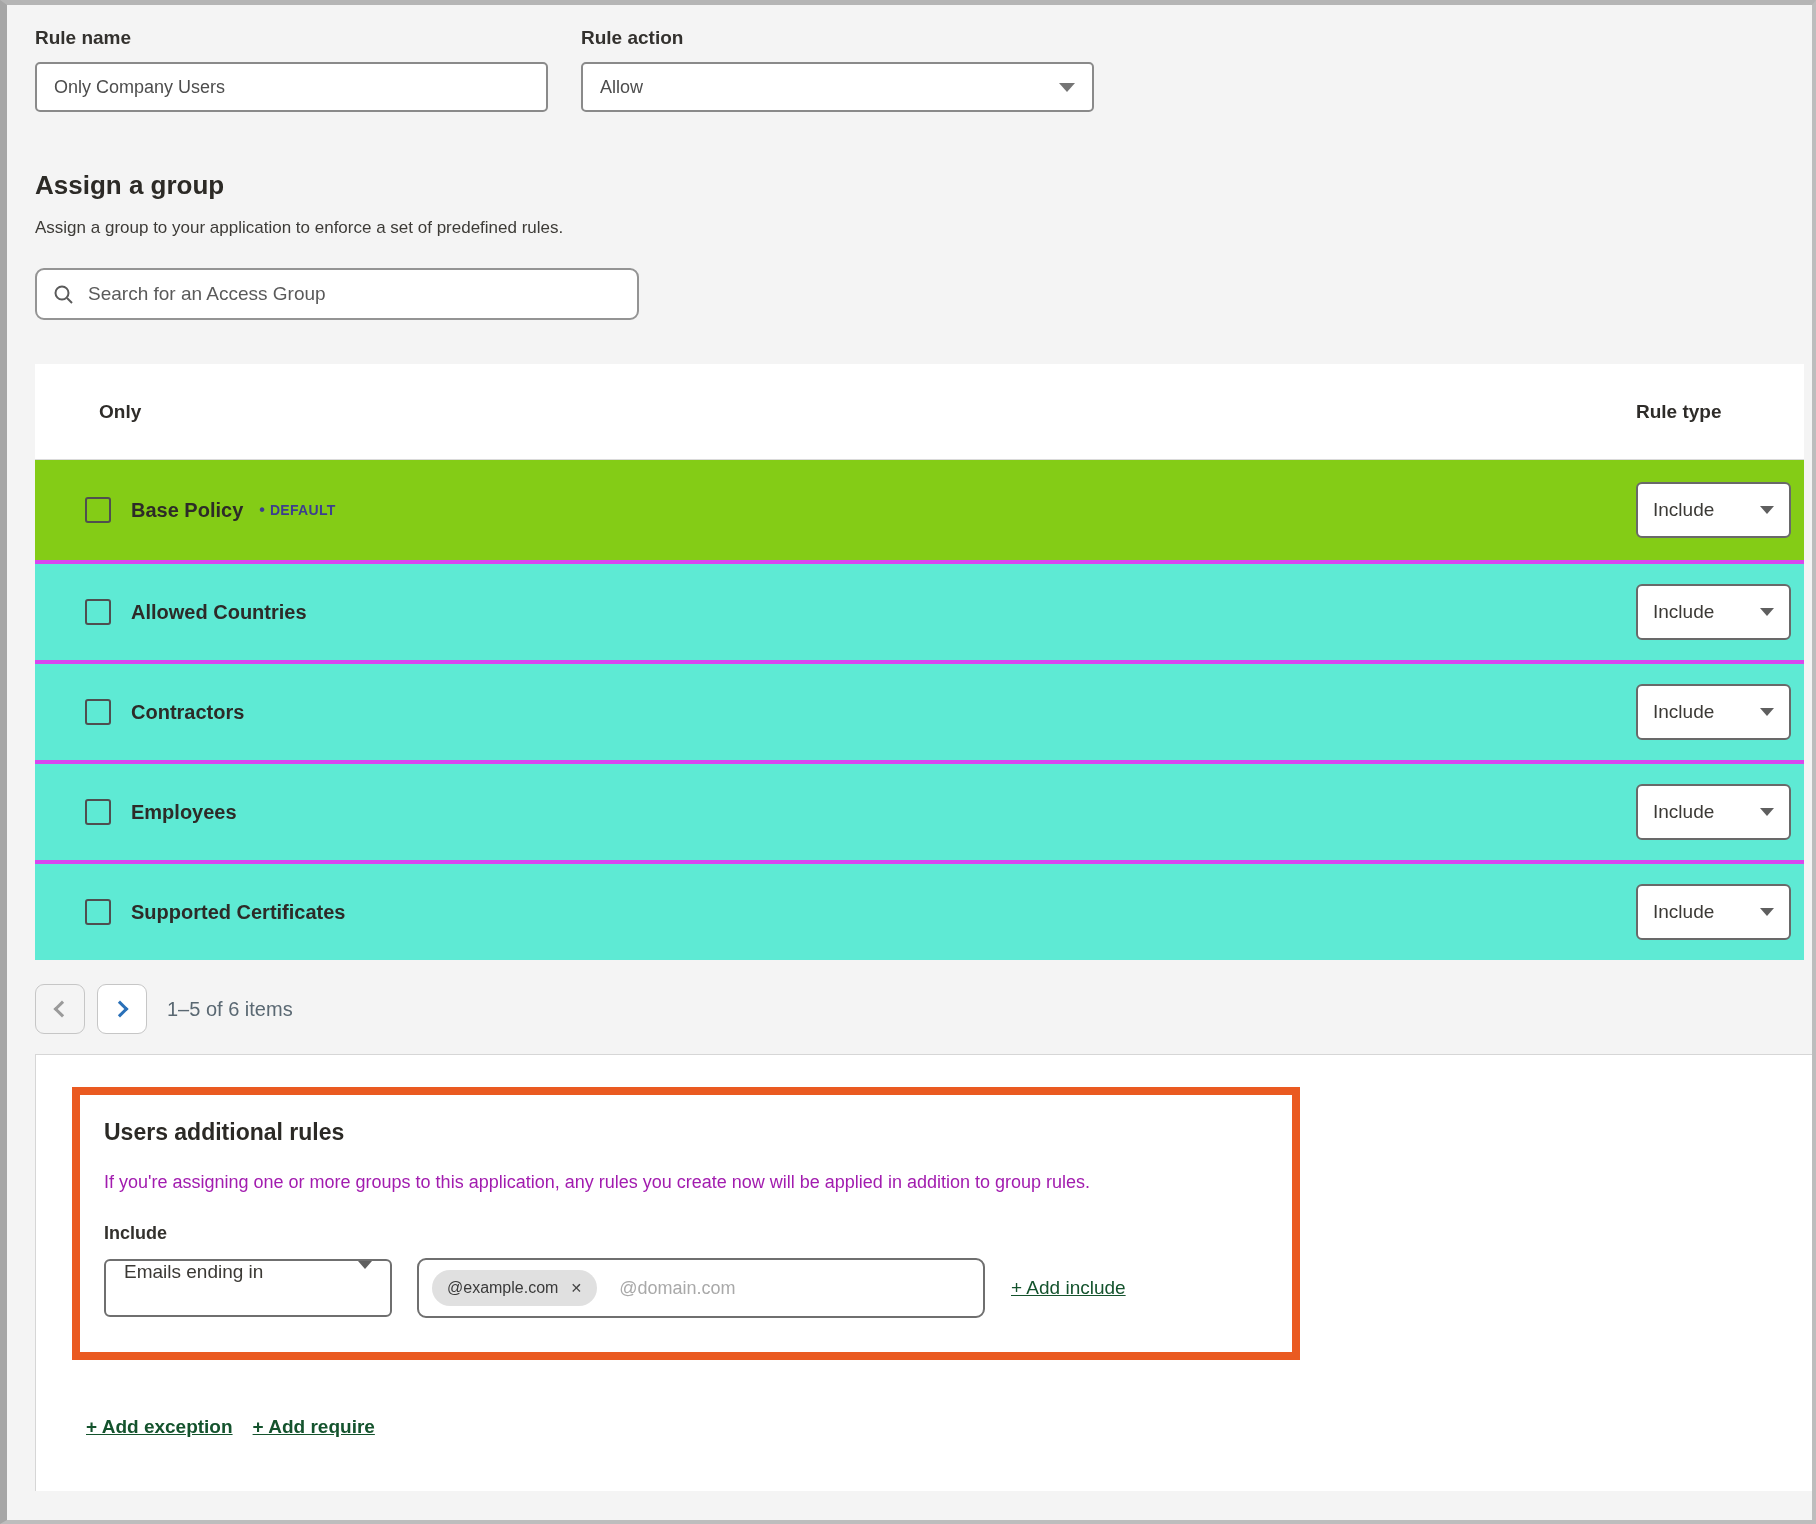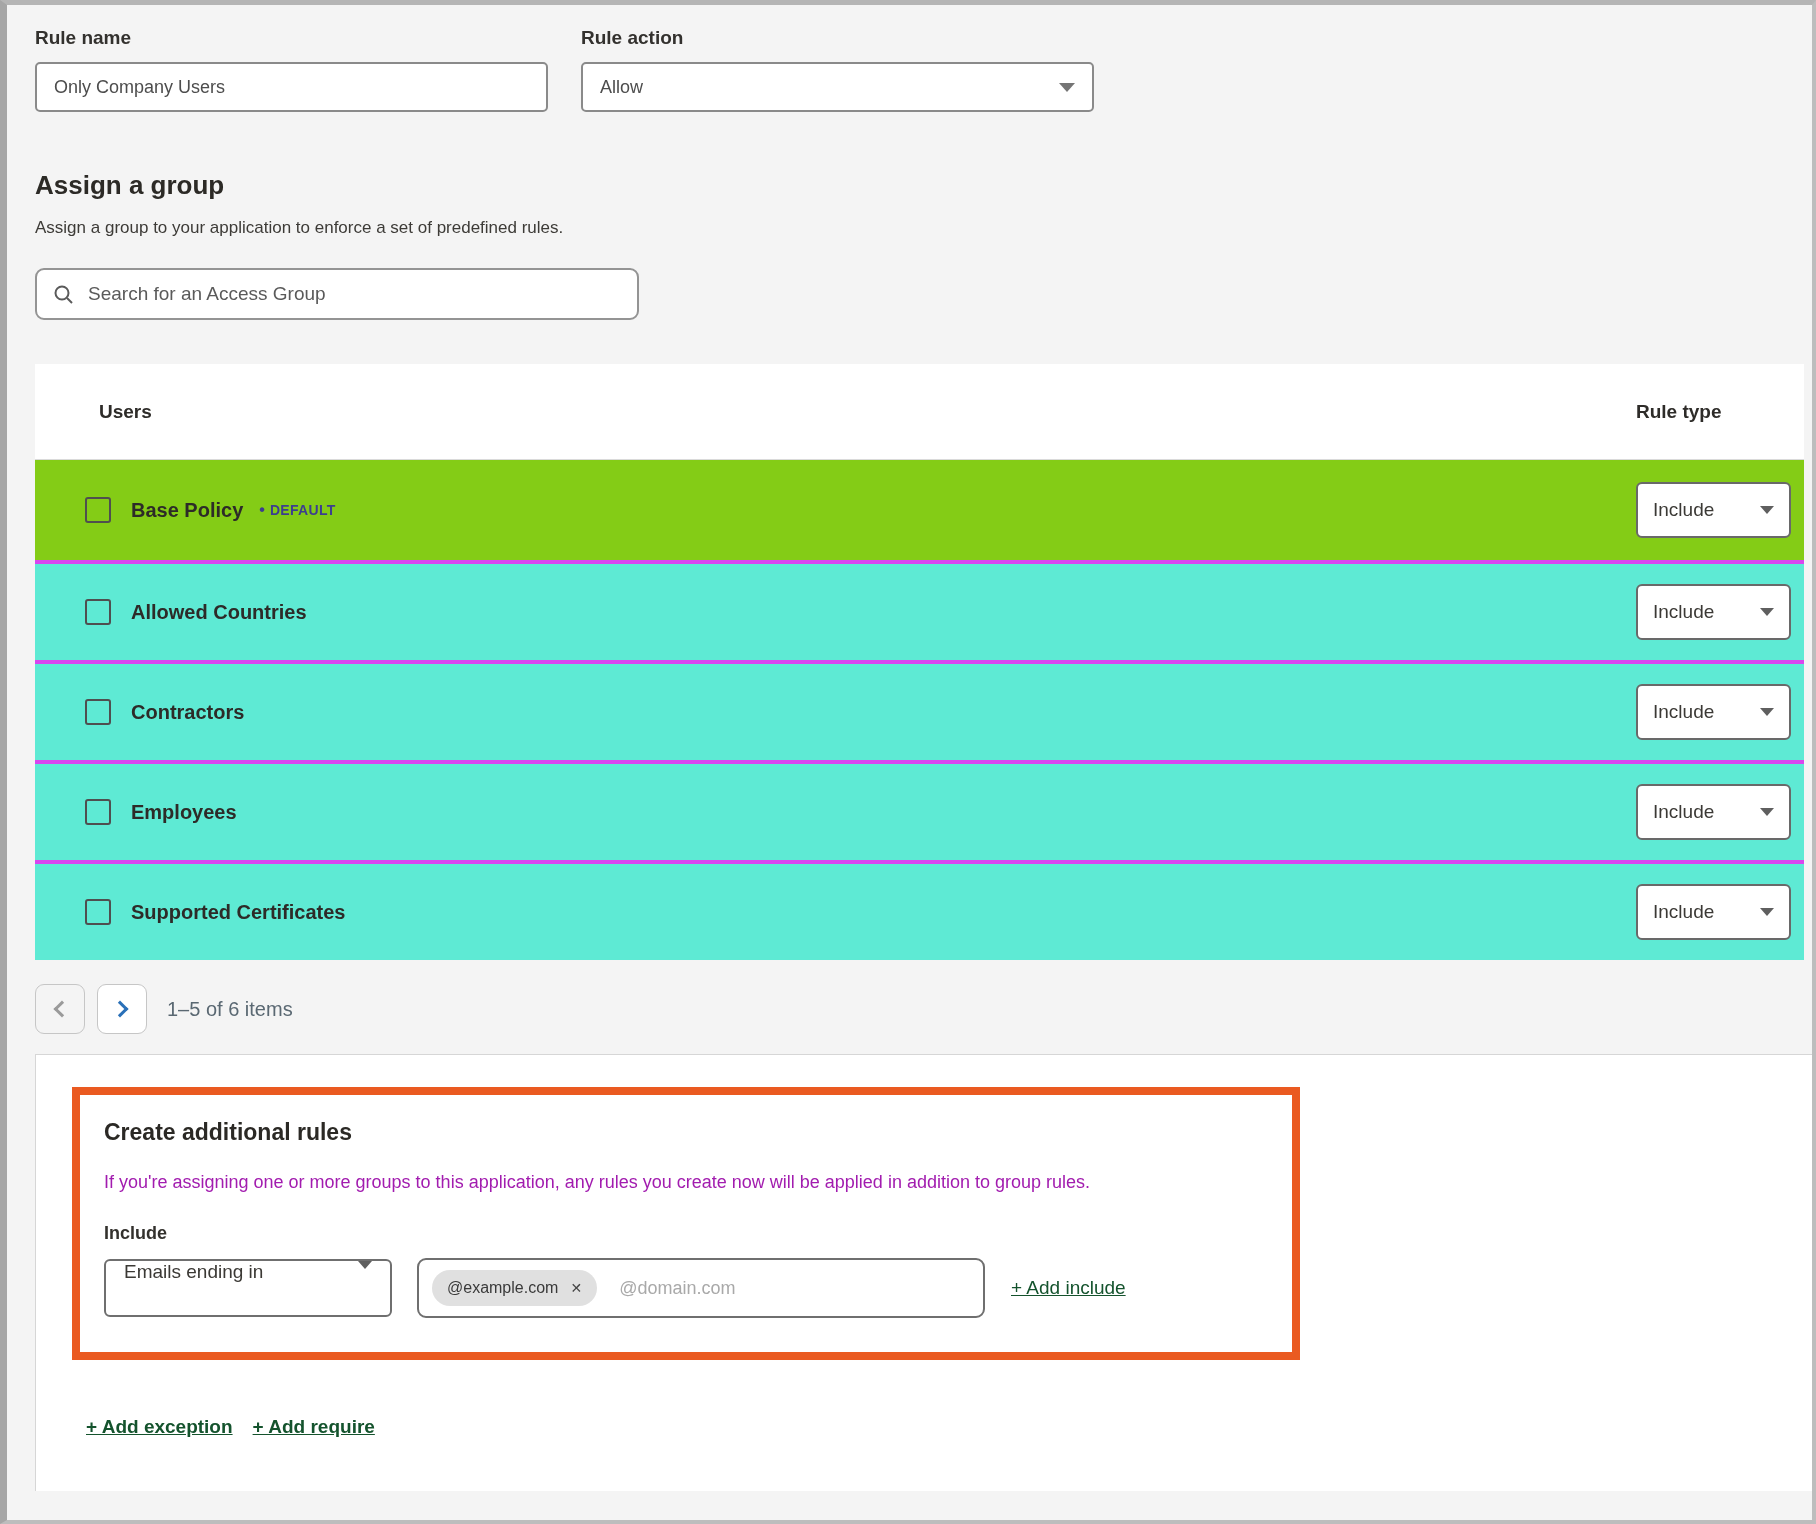--- a/index.html
+++ b/index.html
@@ -127,21 +127,21 @@
 <div class="search-box">
   <svg width="21" height="21" viewBox="0 0 21 21">
     <circle cx="9" cy="9" r="6.5" fill="none" stroke="#5a5a5a" stroke-width="2"></circle>
     <line x1="14" y1="14" x2="19" y2="19" stroke="#5a5a5a" stroke-width="2"></line>
   </svg>
   <input class="search-input" type="text" placeholder="Search for an Access Group" style="">
 </div>
 
 <div class="group-table">
   <div class="t-header">
-    <div class="th-name">Users</div>
+    <div class="th-name">Only</div>
     <div class="th-ruletype">Rule type</div>
   </div>
   <div>
   <div class="t-row highlighted">
     <div class="row-left">
       <span class="checkbox"></span>
       <span class="row-name">Base Policy</span>
       <span class="default-badge">DEFAULT</span>
     </div>
     <div class="rt-dropdown">
@@ -205,21 +205,21 @@
     <span class="chev left"></span>
   </div>
   <div class="page-btn">
     <span class="chev right"></span>
   </div>
   <div class="page-info">1–5 of 6 items</div>
 </div>
 
 <div class="card">
   <div class="highlight-box">
-    <div class="hl-heading">Create additional rules</div>
+    <div class="hl-heading">Users additional rules</div>
     <div class="hl-desc">If you're assigning one or more groups to this application, any rules you create now will be applied in addition to group rules.</div>
     <div class="include-label">Include</div>
     <div class="controls-row">
       <div class="cond-select">
         <span>Emails ending in</span>
         <span class="caret"></span>
       </div>
       <div class="tag-input">
         <span class="chip">
           <span>@example.com</span>

